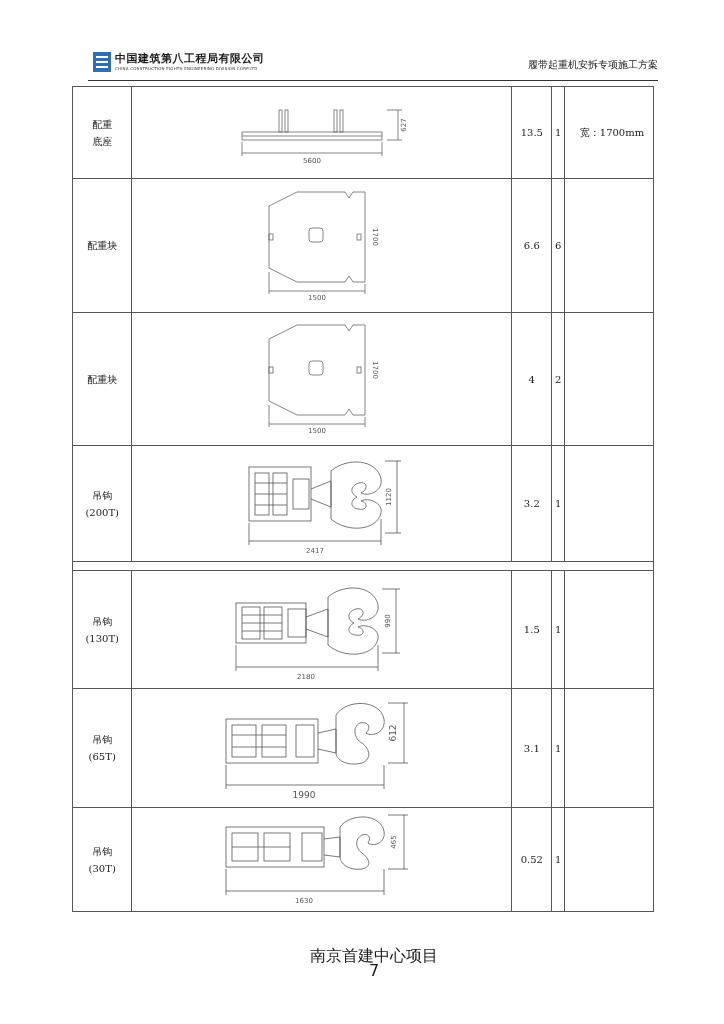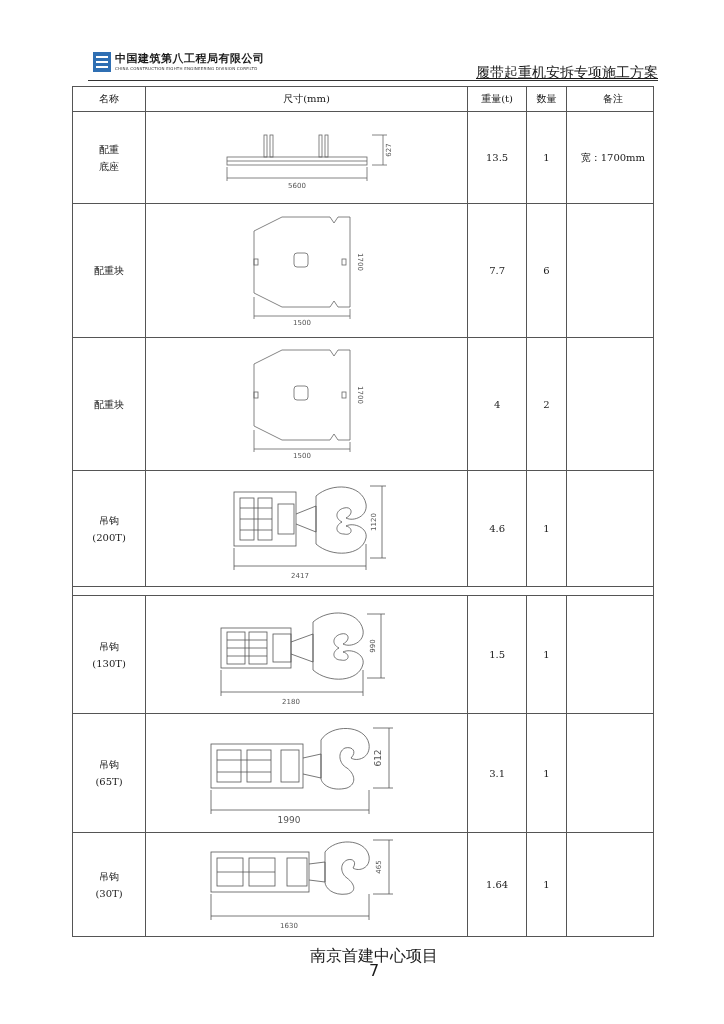--- a/index.html
+++ b/index.html
@@ -2,21 +2,21 @@
 <html><head>
 <meta charset="utf-8">
 <style>
   html, body { margin: 0; padding: 0; background: #ffffff; }
   body { width: 724px; height: 1024px; position: relative; font-family: "DejaVu Serif", "Liberation Serif", serif; color: #1a1a1a; overflow: hidden; }
   .header { position: absolute; left: 88px; top: 50px; width: 570px; height: 34px; }
   .logo-box { position: absolute; left: 5px; top: 2px; width: 18px; height: 20px; background: #2f6fb3; }
   .logo-box .bar { position: absolute; left: 3px; width: 12px; height: 2px; background: #ffffff; }
   .company-cn { position: absolute; left: 27px; top: 1px; font-size: 11px; font-weight: bold; letter-spacing: 0.5px; font-family: "DejaVu Sans", sans-serif; }
   .company-en { position: absolute; left: 27px; top: 16px; font-size: 4px; letter-spacing: 0.2px; font-family: "DejaVu Sans", sans-serif; color:#333; }
-  .doc-title { position: absolute; right: 0; top: 14px; font-size: 14px; font-family: "DejaVu Sans", sans-serif; text-decoration: underline; }
+  .doc-title { position: absolute; right: 0; top: 8px; font-size: 10px; font-family: "DejaVu Sans", sans-serif; }
   .header-rule { position: absolute; left: 88px; top: 80px; width: 570px; height: 0; border-top: 1.5px solid #333; }
 
   table.spec { position: absolute; left: 72px; top: 86px; width: 582px; border-collapse: collapse; font-size: 10px; }
   table.spec td, table.spec th { border: 1px solid #555; text-align: center; vertical-align: middle; padding: 0; font-weight: normal; }
   table.spec th { height: 24px; font-size: 10px; }
   .c-name { width: 74px; }
   .c-dim { width: 326px; }
   .c-wt { width: 60px; }
   .c-qty { width: 40px; }
   .c-note { width: 82px; text-align: right; padding-left: 6px !important; }
@@ -37,27 +37,20 @@
       <div class="bar" style="top:14px"></div>
   </div>
   <div class="company-cn">中国建筑第八工程局有限公司</div>
   <div class="company-en">CHINA CONSTRUCTION EIGHTH ENGINEERING DIVISION CORP.LTD</div>
   <div class="doc-title">履带起重机安拆专项施工方案</div>
 </div>
 <div class="header-rule"></div>
 
 <table class="spec">
   <tbody>
-      <tr>
-    <th class="c-name">名称</th>
-    <th class="c-dim">尺寸(mm)</th>
-    <th class="c-wt">重量(t)</th>
-    <th class="c-qty">数量</th>
-    <th class="c-note" style="text-align:center !important">备注</th>
-  </tr>
 
   <tr style="height:92px">
     <td class="name-cell">
       <span>配重</span>
       <span>底座</span>
     </td>
     <td>
       <svg class="drawing" width="180" height="70" viewBox="0 0 180 70">
         <g stroke="#666" fill="none" stroke-width="0.8">
           <rect x="10" y="34" width="140" height="8"></rect>
@@ -94,21 +87,21 @@
           <rect x="12" y="48" width="4" height="6"></rect>
               <rect x="100" y="48" width="4" height="6"></rect>
           <line x1="12" y1="86" x2="12" y2="108"></line>
               <line x1="108" y1="98" x2="108" y2="108"></line>
           <line x1="12" y1="105" x2="108" y2="105"></line>
         </g>
         <text class="draw-text" x="60" y="114" text-anchor="middle">1500</text>
         <text class="draw-text" x="116" y="51" transform="rotate(90 116 51)" text-anchor="middle">1700</text>
       </svg>
     </td>
-    <td>7.7</td>
+    <td>6.6</td>
     <td>6</td>
     <td class="c-note"></td>
   </tr>
 
   <tr style="height:133px">
     <td class="name-cell">
       <span>配重块</span>
     </td>
     <td>
       <svg class="drawing" width="130" height="120" viewBox="0 0 130 120">
@@ -151,21 +144,21 @@
               <line x1="144" y1="70" x2="144" y2="96"></line>
           <line x1="12" y1="92" x2="144" y2="92"></line>
           <line x1="148" y1="12" x2="164" y2="12"></line>
               <line x1="148" y1="84" x2="164" y2="84"></line>
           <line x1="160" y1="12" x2="160" y2="84"></line>
         </g>
         <text class="draw-text" x="78" y="104" text-anchor="middle">2417</text>
         <text class="draw-text" x="154" y="48" transform="rotate(-90 154 48)" text-anchor="middle">1120</text>
       </svg>
     </td>
-    <td>4.6</td>
+    <td>3.2</td>
     <td>1</td>
     <td class="c-note"></td>
   </tr>
 
   <tr class="gap-row">
         <td colspan="5"></td>
       </tr>
 
   <tr style="height:118px">
     <td class="name-cell">
@@ -251,21 +244,21 @@
               <line x1="172" y1="58" x2="172" y2="84"></line>
           <line x1="14" y1="80" x2="172" y2="80"></line>
           <line x1="176" y1="4" x2="196" y2="4"></line>
               <line x1="176" y1="58" x2="196" y2="58"></line>
           <line x1="192" y1="4" x2="192" y2="58"></line>
         </g>
         <text class="draw-text" x="92" y="92" text-anchor="middle">1630</text>
         <text class="draw-text" x="184" y="31" transform="rotate(-90 184 31)" text-anchor="middle">465</text>
       </svg>
     </td>
-    <td>1.64</td>
+    <td>0.52</td>
     <td>1</td>
     <td class="c-note"></td>
   </tr>
 </tbody>
   </table>
 
 <div class="footer" style="top:946px">南京首建中心项目</div>
 <div class="footer" style="top:961px">7</div>
 
 </body></html>

